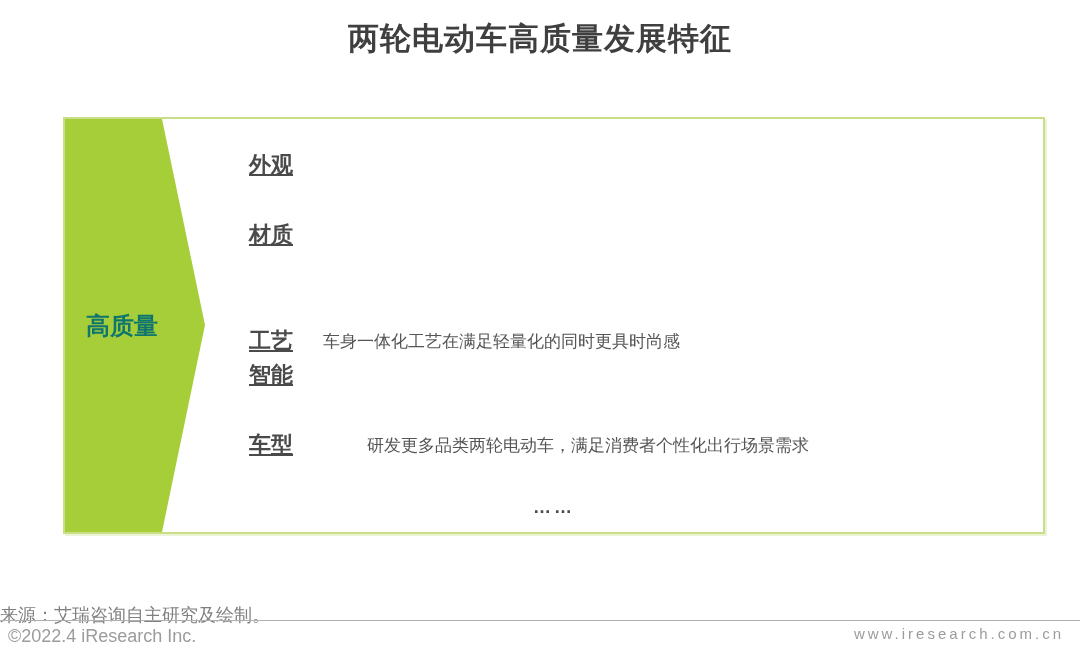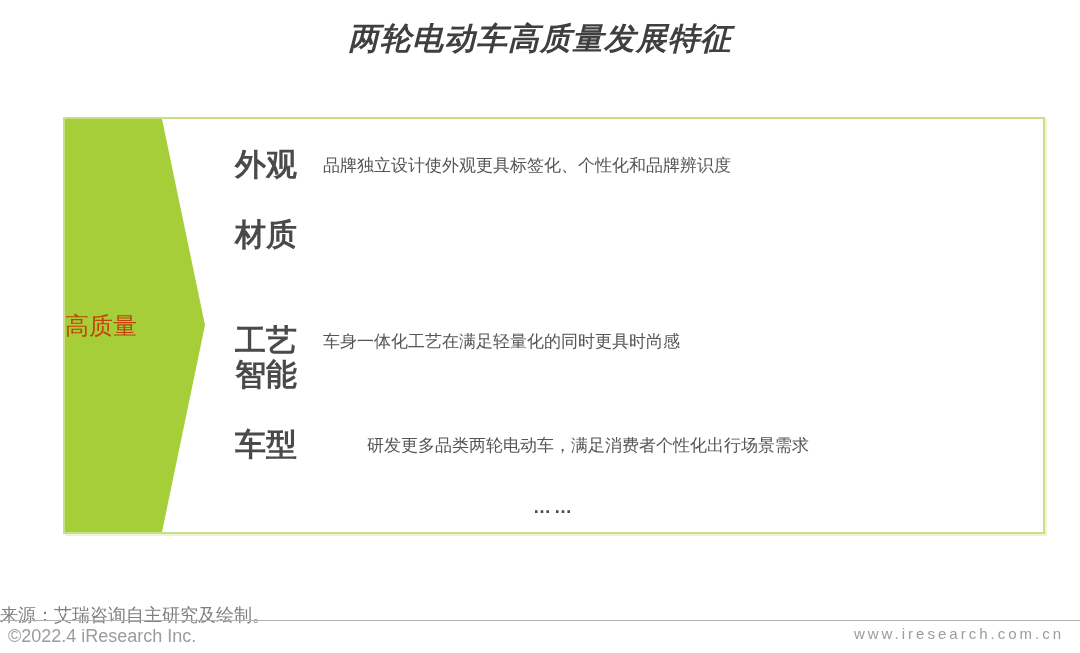--- a/index.html
+++ b/index.html
@@ -21,63 +21,63 @@
     overflow:hidden;
   }
   .page-title{
     position:absolute;
     top:18px;left:0;width:100%;
     text-align:center;
     font-size:31px;
     font-weight:bold;
     color:var(--title-color);
     letter-spacing:1px;
-    font-style:italic;
   }
   .panel{
     position:absolute;
     left:63px;top:117px;
     width:982px;height:417px;
     background:#ffffff;
     border:2px solid var(--border-green);
     box-shadow:2px 2px 0 rgba(200,223,135,0.35);
   }
   .arrow-wrap{
     position:absolute;
     left:0;top:0;
     width:140px;height:100%;
   }
   .arrow-wrap svg{display:block;width:100%;height:100%;}
   .side-label{
     position:absolute;
     left:0;top:50%;
     width:140px;
     transform:translateY(-50%);
-    text-align:left;
-    color:#c2410c;
+    text-align:center;
+    color:#0f766e;
     font-size:24px;
-    font-weight:normal;
+    font-weight:bold;
     padding-right:26px;
   }
   .feature-row{
     position:absolute;
     left:170px;
     transform:translateY(-50%);
     display:flex;
     align-items:center;
     white-space:nowrap;
   }
   .feature-label{
     display:inline-block;
     width:58px;
     text-align:right;
-    font-size:31px;
+    font-size:22px;
     font-weight:bold;
     color:var(--label-color);
     flex:0 0 auto;
+    text-decoration:underline;
   }
   .feature-desc{
     margin-left:30px;
     font-size:17px;
     color:var(--desc-color);
   }
   .ellipsis-row{
     position:absolute;
     left:0;top:388px;
     width:100%;
@@ -124,21 +124,20 @@
   <div class="arrow-wrap">
     <svg viewBox="0 0 140 417" preserveAspectRatio="none" aria-hidden="true">
       <polygon points="0,0 97,0 140,208 97,417 0,417" fill="#a6ce39"></polygon>
     </svg>
   </div>
   <div class="side-label">高质量</div>
 
   <div id="rows">
       <div class="feature-row" style="top: 46px;">
         <span class="feature-label">外观</span>
-        <span class="feature-desc">品牌独立设计使外观更具标签化、个性化和品牌辨识度</span>
       </div>
       <div class="feature-row" style="top: 116px;">
         <span class="feature-label">材质</span>
       </div>
       <div class="feature-row" style="top: 186px; margin-top: 36px;">
         <span class="feature-label">工艺</span>
         <span class="feature-desc">车身一体化工艺在满足轻量化的同时更具时尚感</span>
       </div>
       <div class="feature-row" style="top: 256px;">
         <span class="feature-label">智能</span>

